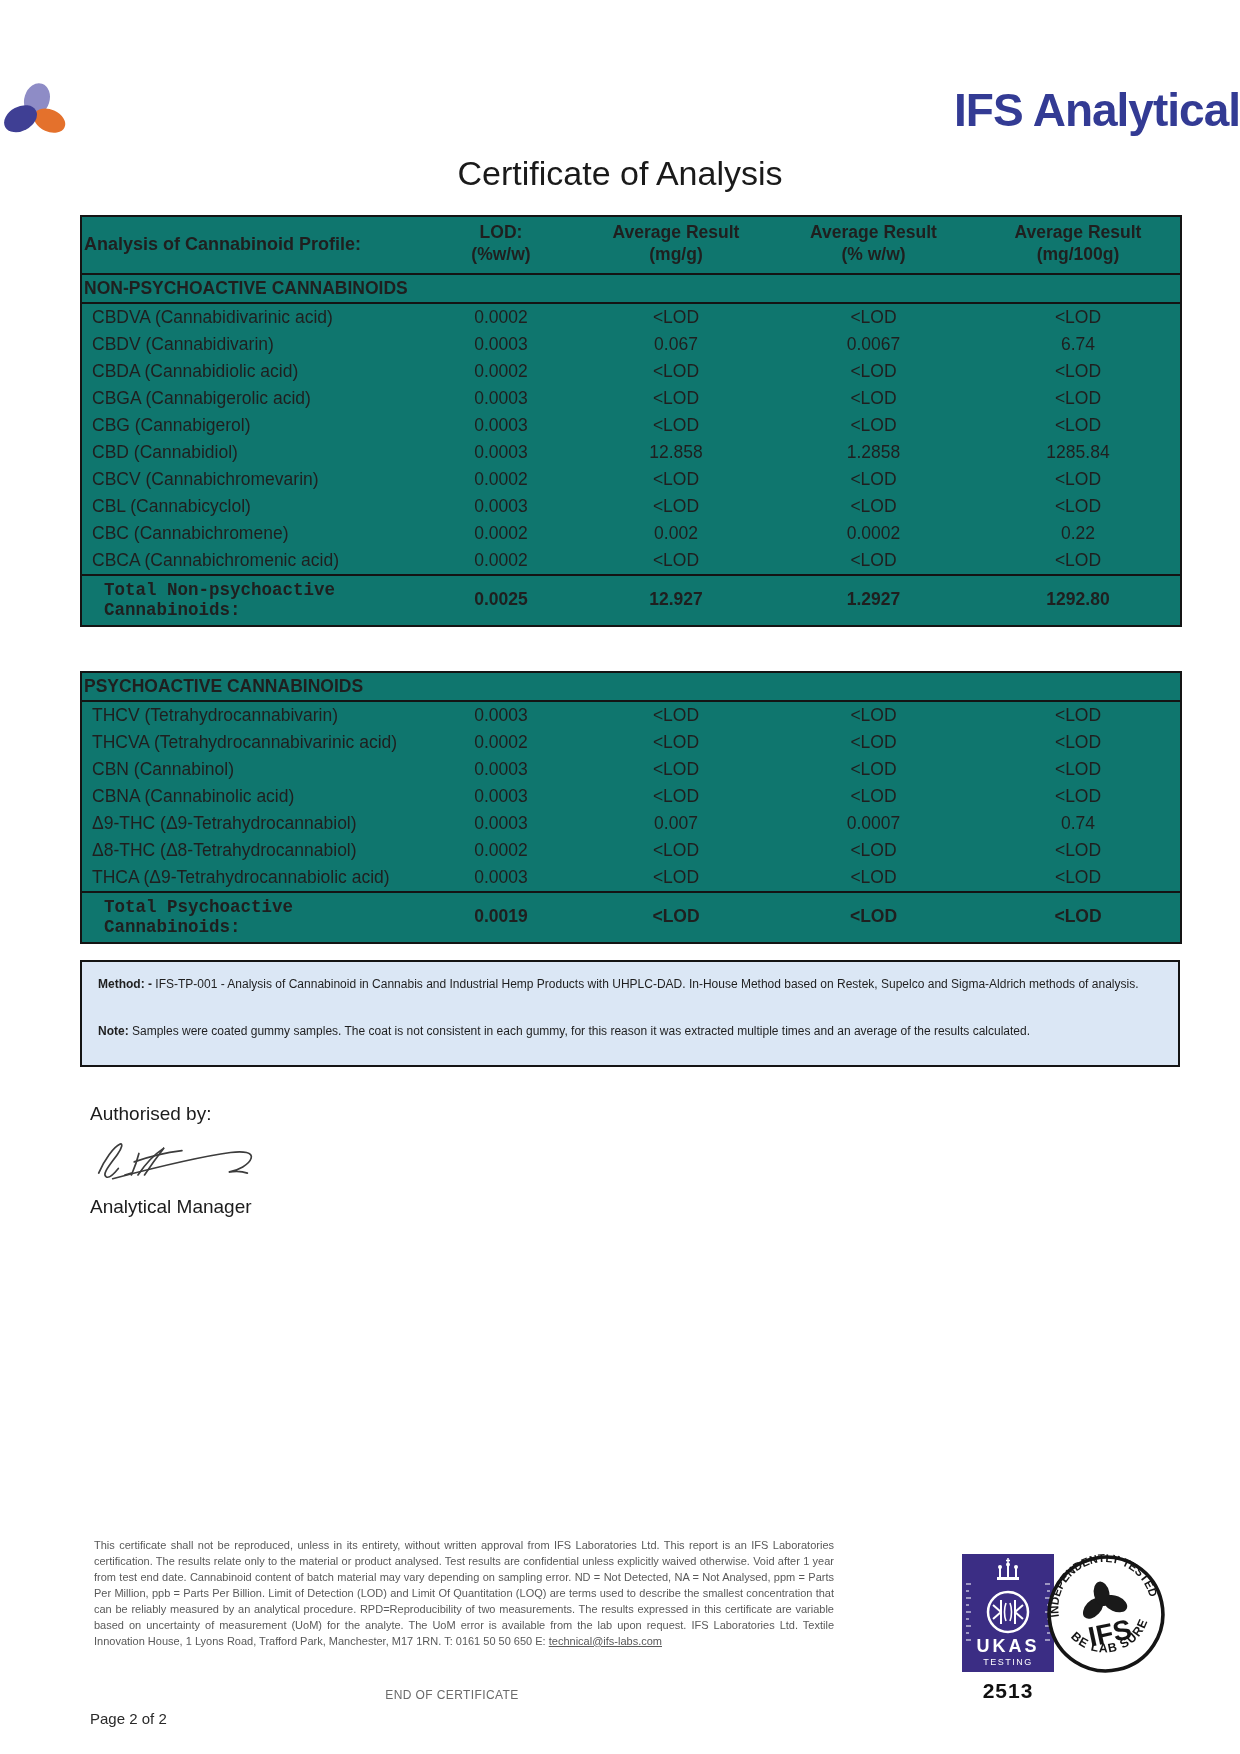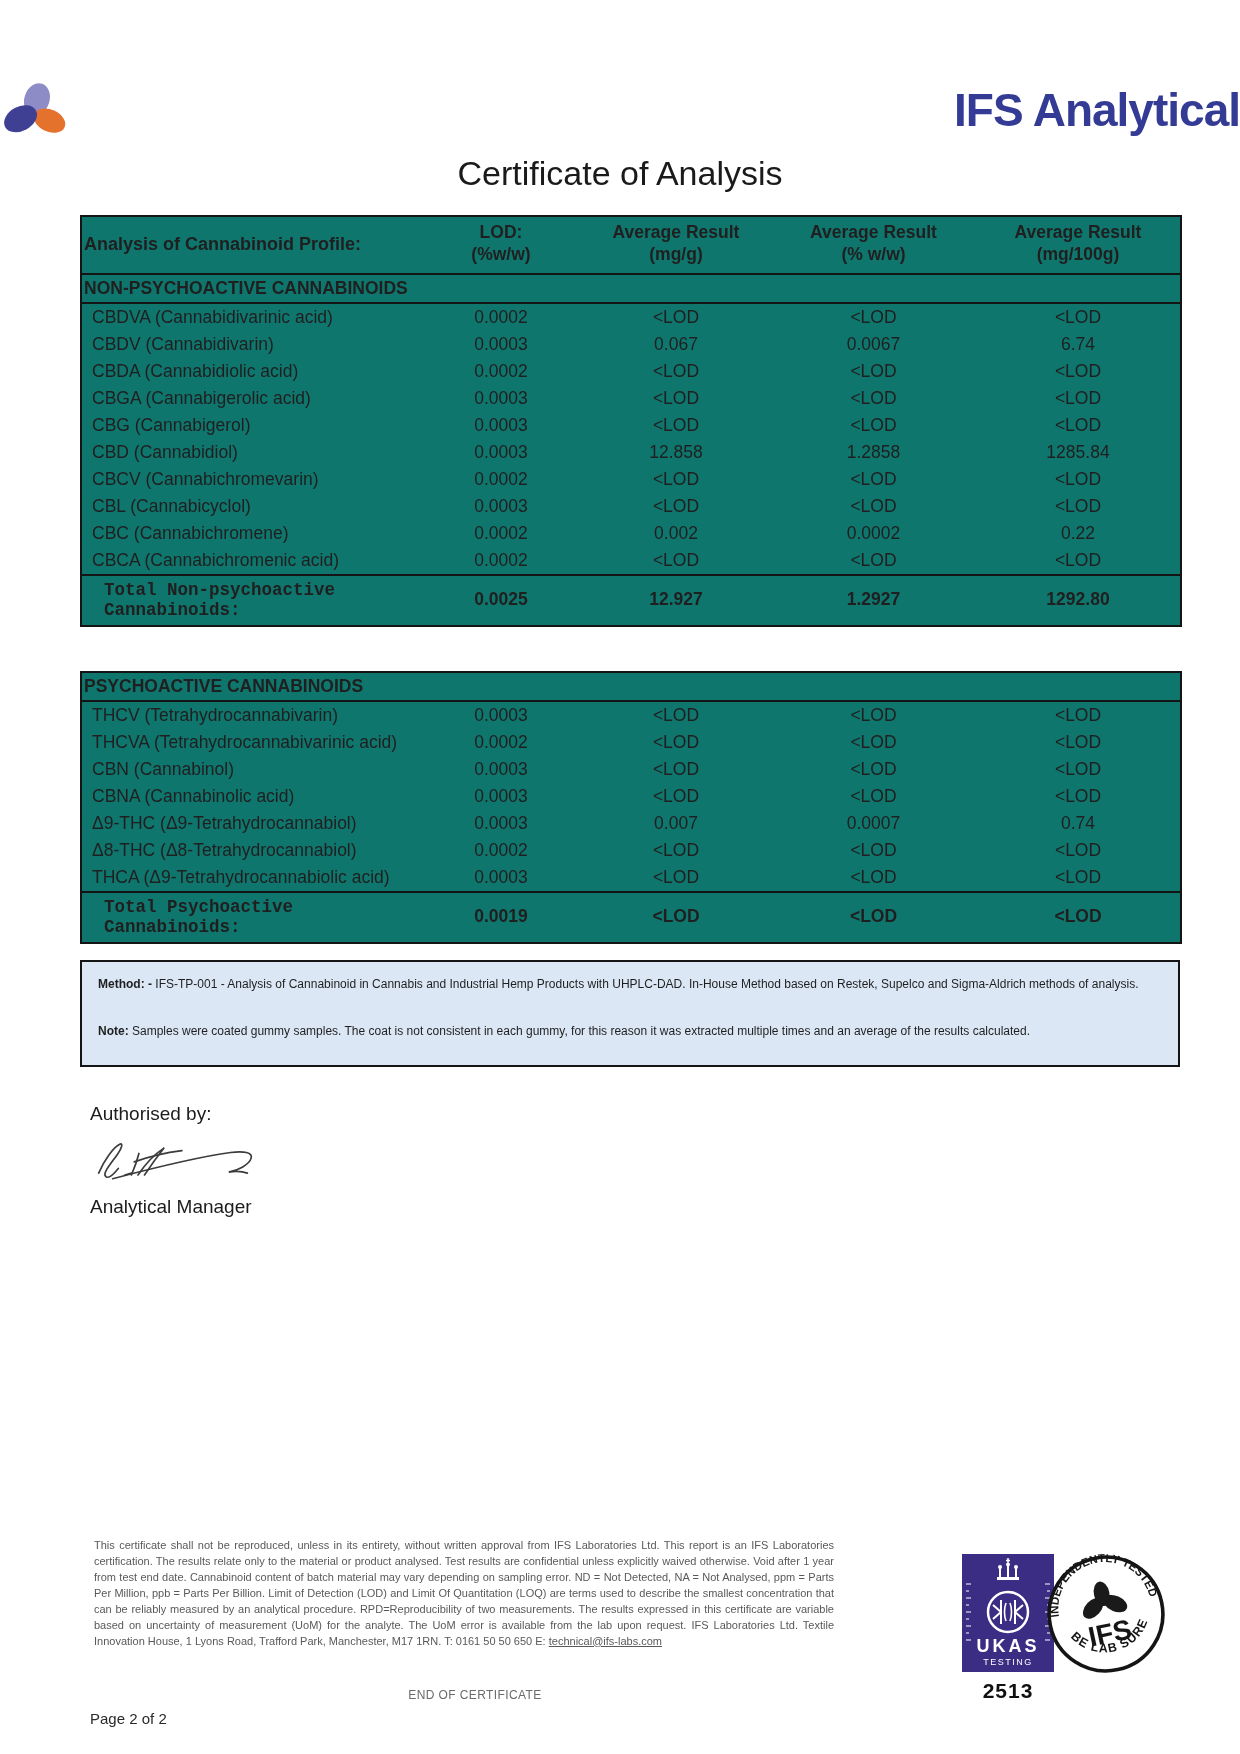--- a/index.html
+++ b/index.html
@@ -39,21 +39,21 @@
 
   
   .auth-label { margin:36px 0 0 90px; font-size:19px; }
   .sig-wrap { margin:6px 0 0 86px; }
   .sig-role, .sig-name { margin-left:90px; font-size:19px; line-height:1.45; }
 
   
   .disclaimer { position:absolute; left:94px; top:1538px; width:740px; font-size:11px;
                 line-height:1.45; text-align:justify; color:#595959; }
   .disclaimer a { color:#595959; }
-  .end-marker { position:absolute; left:105px; top:1688px; width:740px; text-align:center;
+  .end-marker { position:absolute; left:82px; top:1688px; width:740px; text-align:center;
                 font-size:12px; color:#6a6a6a; letter-spacing:.4px; }
   .page-label { position:absolute; left:90px; top:1710px; font-size:15px; color:#2a2a2a; }
   .ukas-wrap { position:absolute; left:935px; top:1554px; width:100px; text-align:center;margin-left:23px; }
   .ukas-number { font-size:21px; font-weight:bold; color:#111; margin-top:3px; letter-spacing:1px; }
   .ifs-stamp { position:absolute; left:1044px; top:1552px; }
 </style>
 </head>
 <body>
 
 <div class="page">

